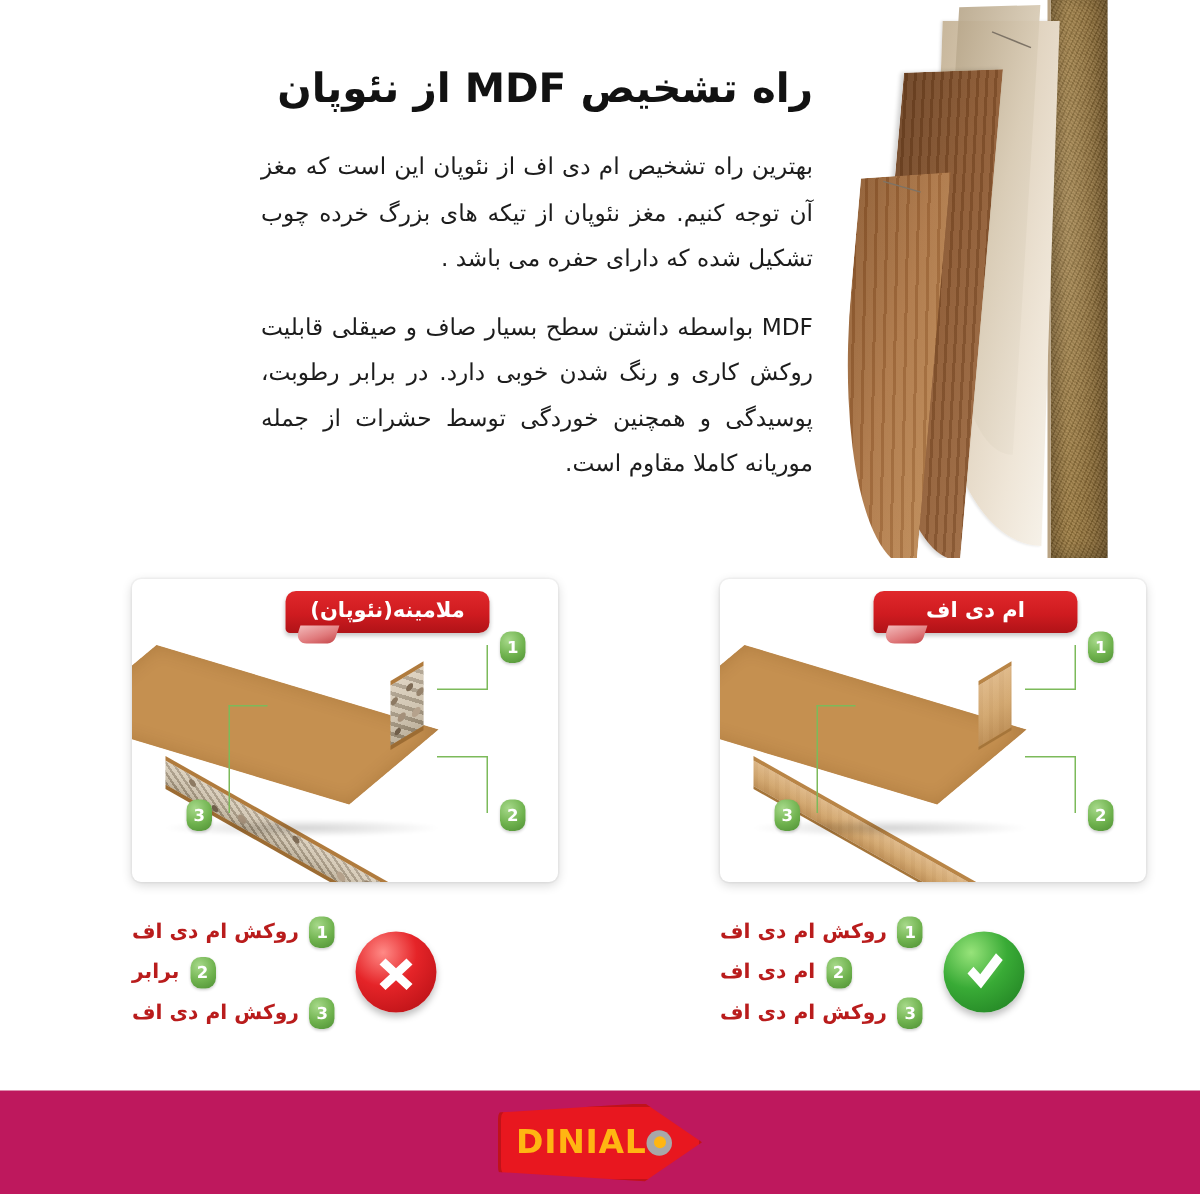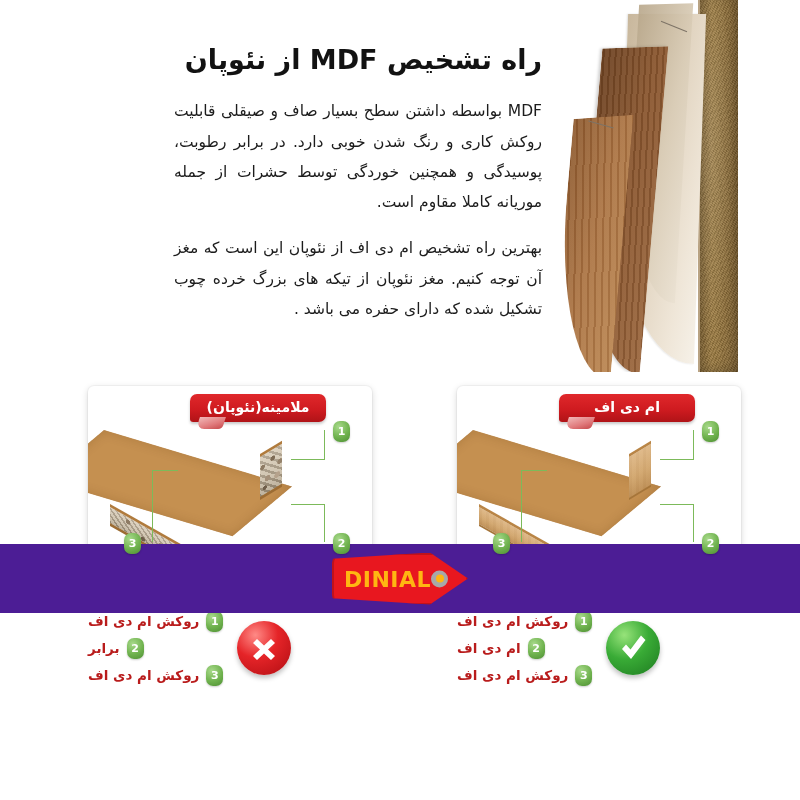--- a/index.html
+++ b/index.html
@@ -7,21 +7,21 @@
 
   html, body {
     width: 800px; height: 800px;
     background: #ffffff;
     font-family: "DejaVu Sans", "Liberation Sans", sans-serif;
     overflow: hidden;
   }
 
   #page {
     position: relative;
-    width: 800px; height: 613px;
+    width: 800px; height: 796px;
     background: #ffffff;
   }
 
   
   .wood-photo {
     position: absolute;
     top: 0; right: 0;
     width: 240px; height: 372px;
     overflow: hidden;
   }
@@ -125,21 +125,21 @@
     width: 800px; height: 300px;
     direction: rtl;
     padding-left: 13px;
   }
   .compare-col {
     position: absolute;
     top: 0;
     width: 284px;
   }
   .compare-col.left  { left: 88px; }
-  .compare-col.right { left: 457px; }
+  .compare-col.right { left: 480px; }
 
   .panel-card {
     position: relative;
     width: 284px; height: 202px;
     background: #ffffff;
     border-radius: 6px;
     box-shadow: 0 2px 7px rgba(0,0,0,.16), 0 0 0 1px rgba(0,0,0,.03);
     overflow: hidden;
   }
 
@@ -321,21 +321,21 @@
     position: absolute; inset: 0;
     display: flex; align-items: center; justify-content: center;
   }
   .verdict-icon svg { display: block; }
 
   
   .footer-band {
     position: absolute;
     left: 0; bottom: 0;
     width: 800px; height: 69px;
-    background: #4c1d95;
+    background: #be185d;
   }
   .logo-tag {
     position: absolute;
     left: 50%; top: 50%;
     transform: translate(-50%, -50%);
     width: 136px; height: 52px;
     direction: ltr;
   }
   .logo-tag .tag-body {
     position: absolute; inset: 0;
@@ -380,22 +380,22 @@
     <div class="sheet-beige"></div>
     <div class="sheet-beige2"></div>
     <div class="veneer-dark"></div>
     <div class="veneer-light"></div>
     <div class="hairline h1"></div>
     <div class="hairline h2"></div>
   </div>
 
   <div class="header-block">
     <h1 class="page-title">راه تشخیص MDF از نئوپان</h1>
+    <p class="intro-para">بهترین راه تشخیص ام دی اف از نئوپان این است که مغز آن توجه کنیم. مغز نئوپان از تیکه های بزرگ خرده چوب تشکیل شده که دارای حفره می باشد .</p>
     <p class="intro-para">MDF بواسطه داشتن سطح بسیار صاف و صیقلی قابلیت روکش کاری و رنگ شدن خوبی دارد. در برابر رطوبت، پوسیدگی و همچنین خوردگی توسط حشرات از جمله موریانه کاملا مقاوم است.</p>
-    <p class="intro-para">بهترین راه تشخیص ام دی اف از نئوپان این است که مغز آن توجه کنیم. مغز نئوپان از تیکه های بزرگ خرده چوب تشکیل شده که دارای حفره می باشد .</p>
   </div>
 
   <div class="compare-row">
 
     <div class="compare-col left">
 
       <div class="panel-card">
         <div class="ribbon">ملامینه(نئوپان)</div>
 
         <div class="board particle">

